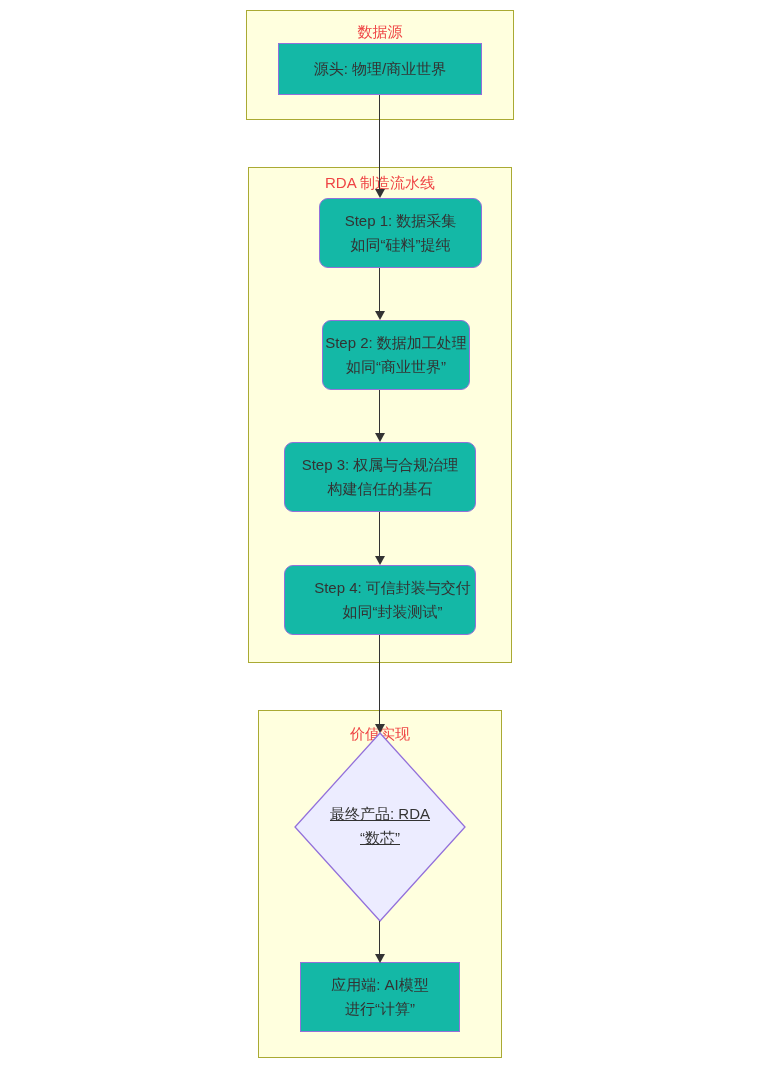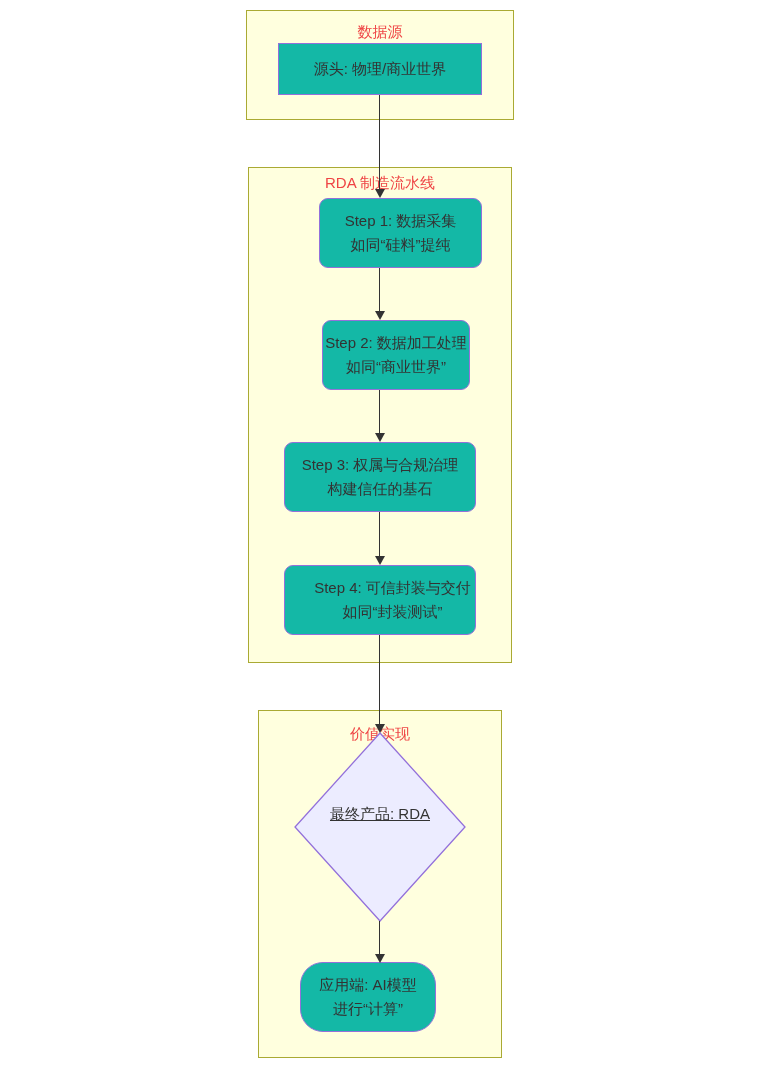--- a/index.html
+++ b/index.html
@@ -140,24 +140,25 @@
   <div class="subgraph" style="left:258px; top:710px; width:244px; height:348px;">
     <div class="subgraph-title" style="top:14px;">价值实现</div>
   </div>
 
   <div class="diamond-wrap" style="left:294px; top:732px; width:172px; height:190px;">
     <svg class="diamond-shape" viewBox="0 0 172 190" preserveAspectRatio="none">
       <polygon points="86,1 171,95 86,189 1,95" fill="#ececff" stroke="#9370db" stroke-width="1.3"></polygon>
     </svg>
     <div class="diamond-label" style="top:70px;">
       <span class="line">最终产品: RDA</span>
+      <span class="line">“数芯”</span>
     </div>
   </div>
 
-  <div class="node" style="left:300px; top:962px; width:136px; height:70px;border-radius:23px;">
+  <div class="node" style="left:300px; top:962px; width:160px; height:70px;">
     <span class="line">应用端: AI模型</span>
     <span class="line">进行“计算”</span>
   </div>
 
   <div class="edge" style="left:379px; top:95px; width:2px; height:103px;">
     <div class="edge-line" style="height:94px;"></div>
     <div class="edge-head" style="left:-4px; top:94px;"></div>
   </div>
 
   <div class="edge" style="left:379px; top:268px; width:2px; height:52px;">

